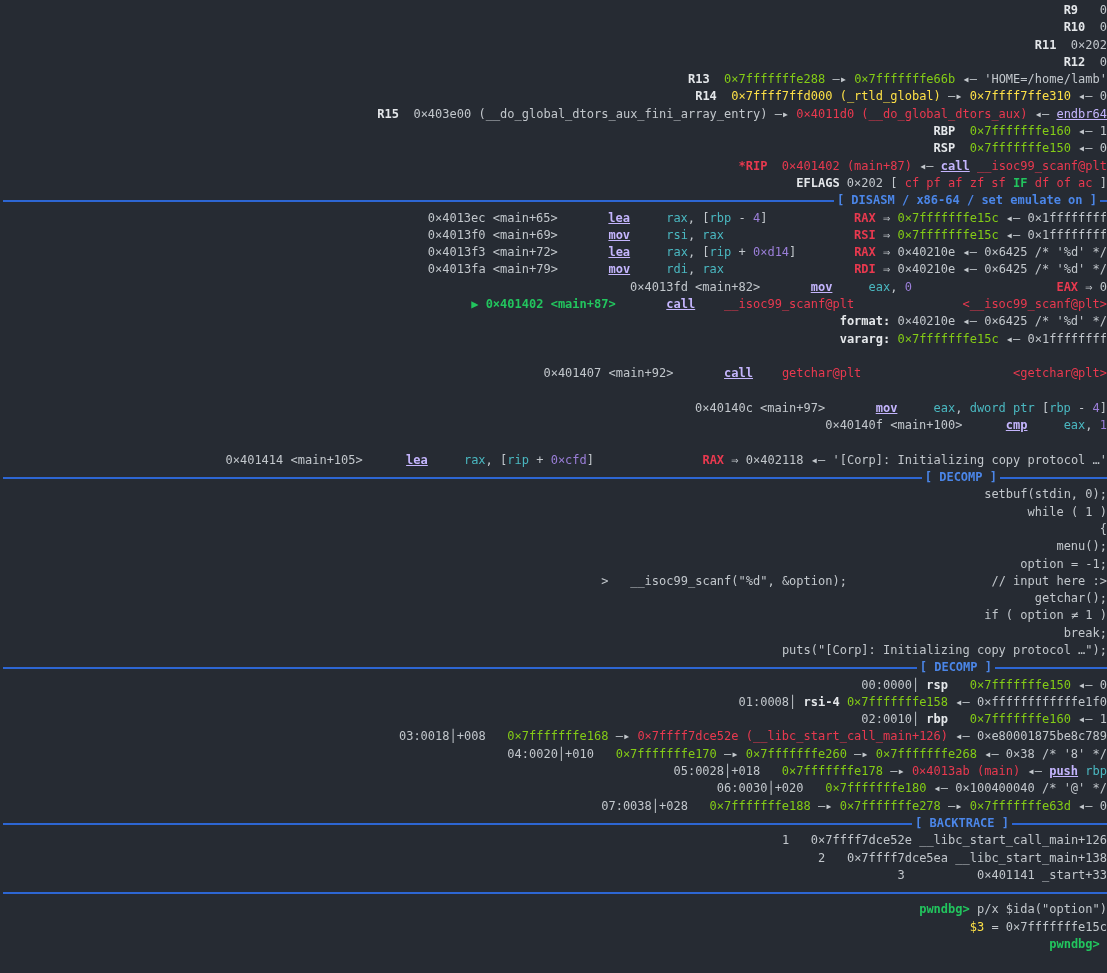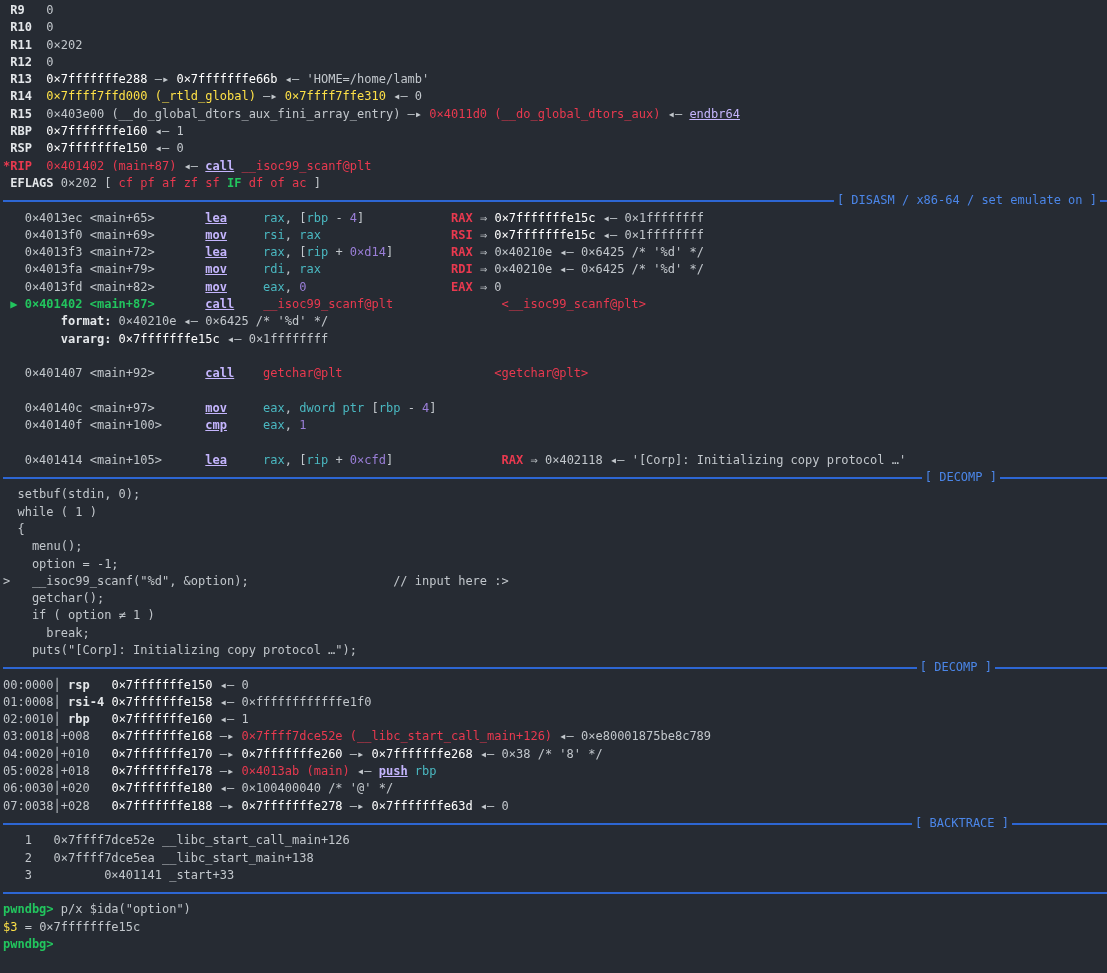--- a/index.html
+++ b/index.html
@@ -5,33 +5,34 @@
   html,body{margin:0;padding:0;background:#262b33;width:1107px;height:973px;overflow:hidden;}
   #terminal{
     width:1107px;height:973px;
     background:#262b33;
     font-family:"DejaVu Sans Mono","Liberation Mono",monospace;
     font-size:12px;
     line-height:17.3px;
     padding:2px 0 0 3px;
     box-sizing:border-box;
     color:#c2c7cc;
+    text-align:right;
   }
   .line{height:17.3px;white-space:pre;overflow:visible;}
   .b{font-weight:bold;}
   .c-fg{color:#c2c7cc;}
   .c-wh{color:#e4e7ea;}
-  .c-or{color:#ffffff;}
+  .c-or{color:#84cc16;}
   .c-rd{color:#e9394f;}
   .c-gn{color:#22c55e;}
   .c-cy{color:#4ab8c1;}
   .c-pu{color:#9b7fd9;}
   .c-ye{color:#c4b5fd;text-decoration:underline;}
   .c-bl{color:#fde047;}
-  .sep{display:flex;align-items:center;margin-right:0;}
+  .sep{display:flex;align-items:center;margin-right:0;font-weight:bold;}
   .rule{height:2px;background:#2d66d3;flex:0 0 auto;}
   .grow{flex:1 1 auto;}
   .sep-label{color:#4b86e8;padding:0 3px;flex:0 0 auto;}
 </style>
 </head>
 <body>
 
 <div id="terminal">
 
   <div>

